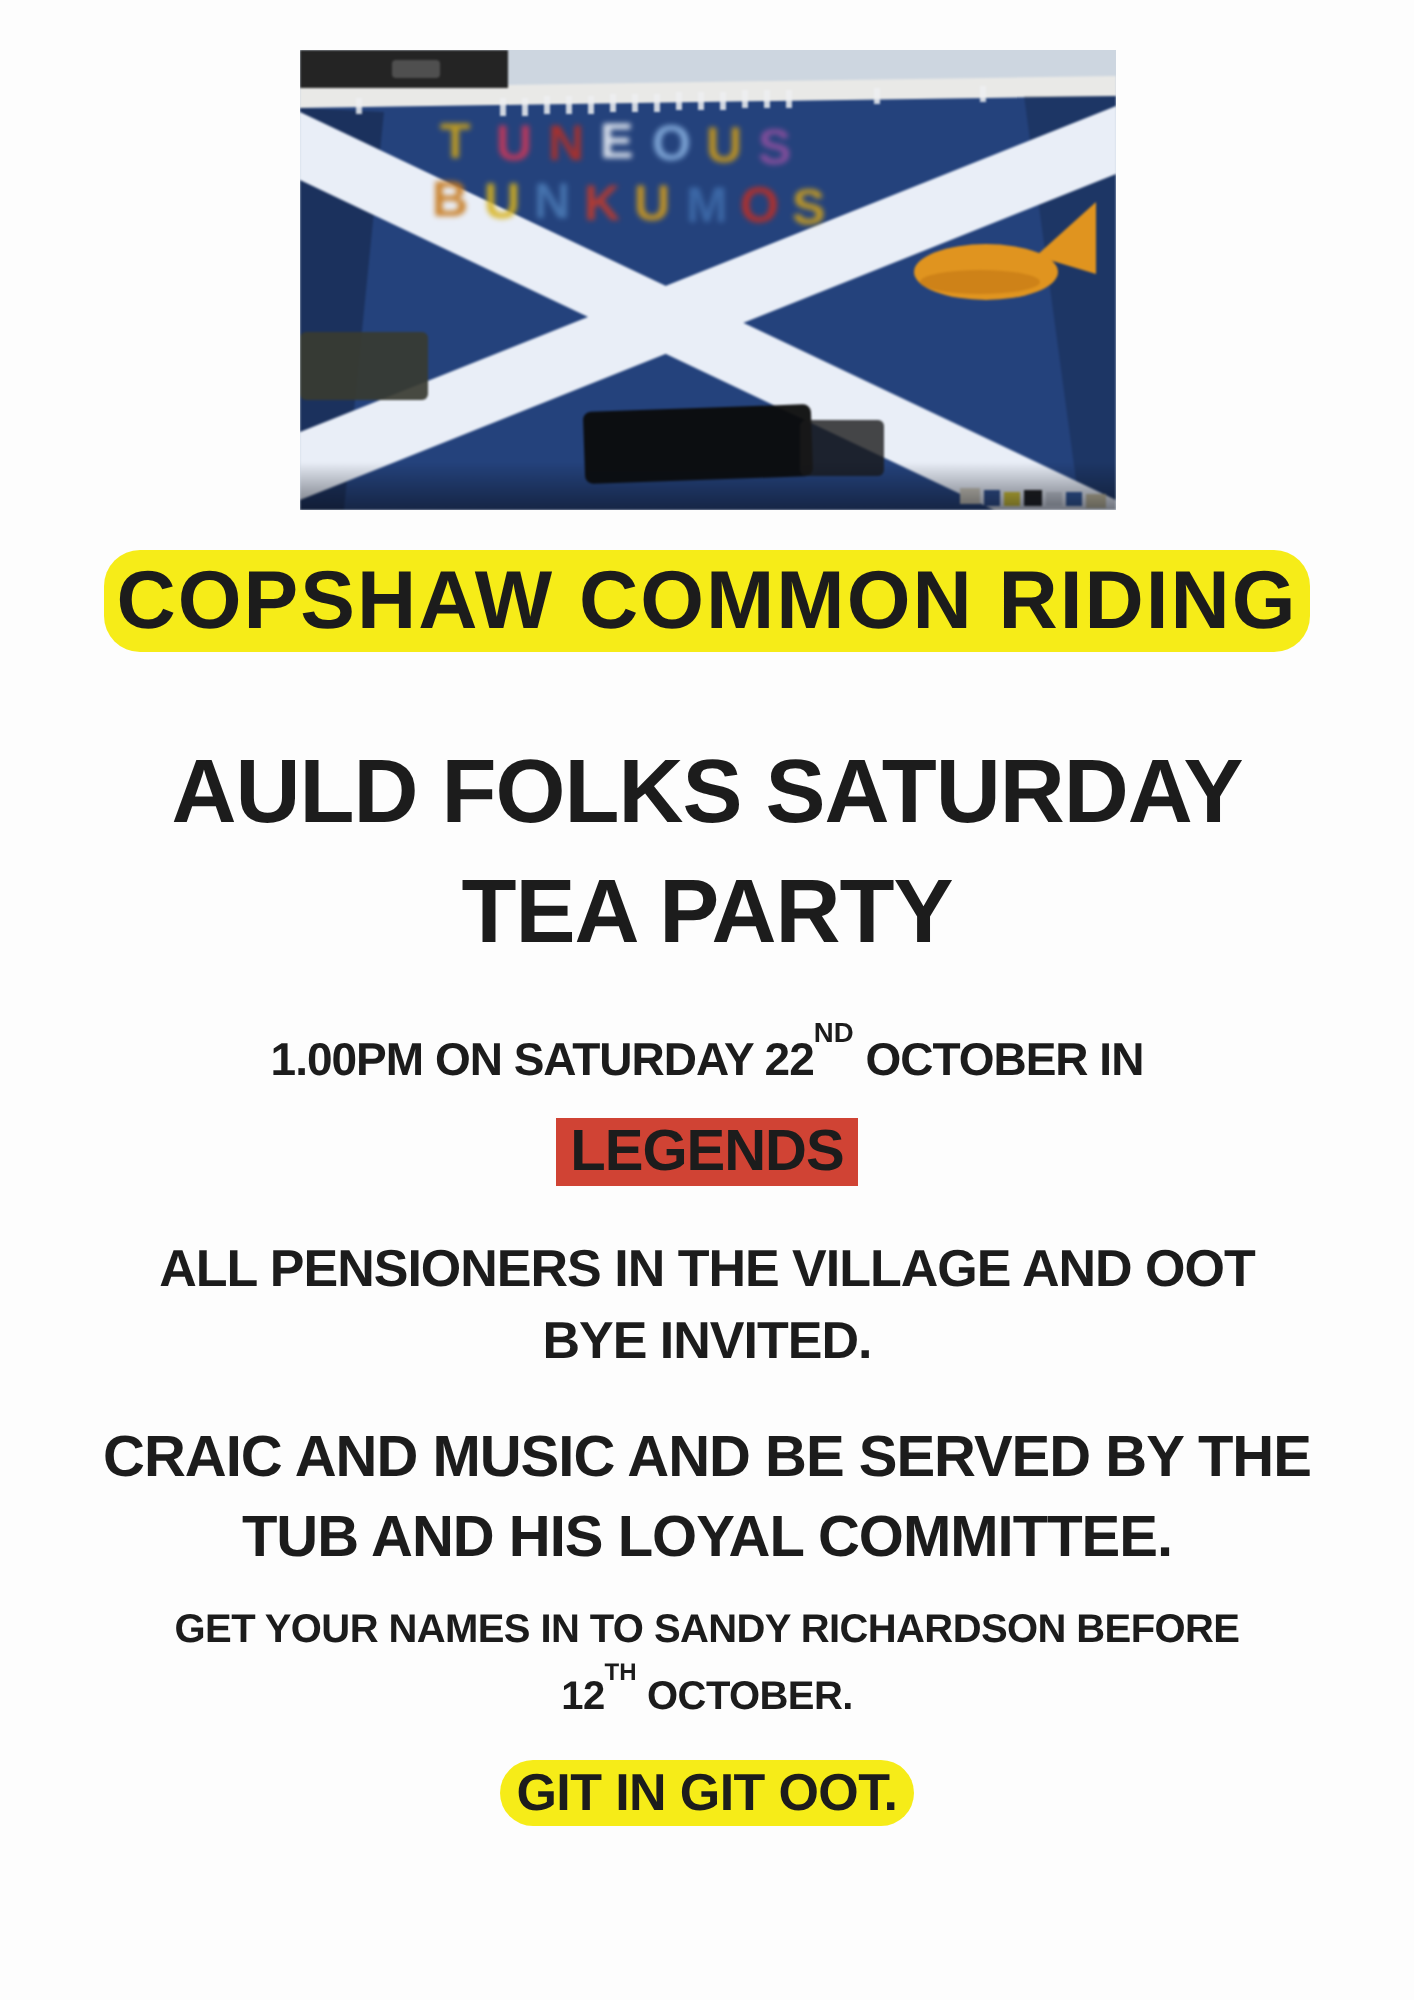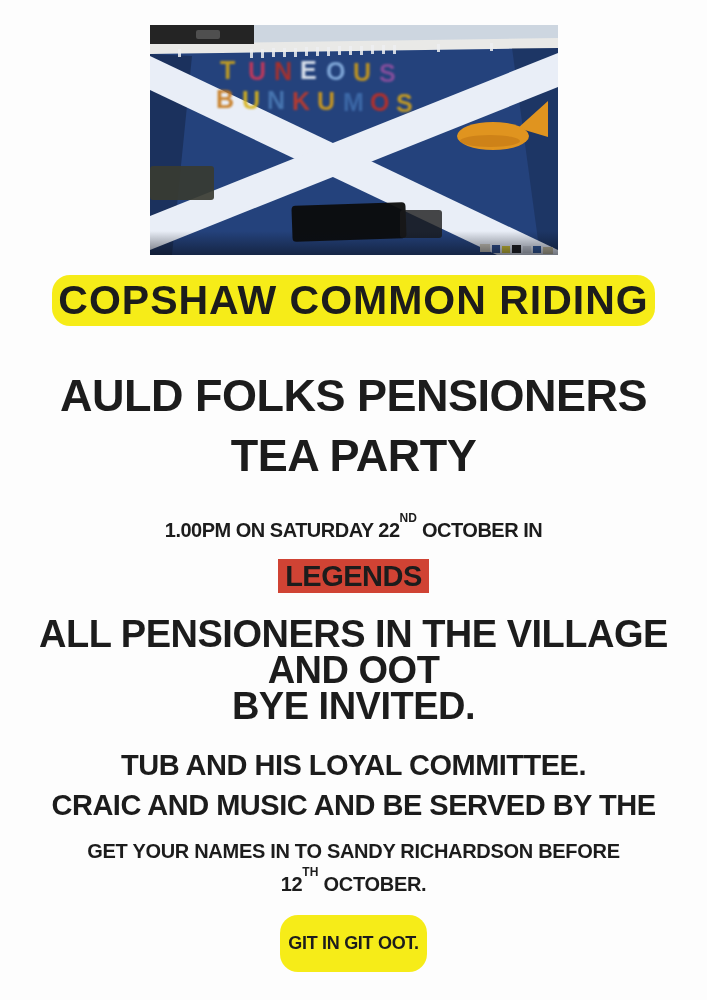--- a/index.html
+++ b/index.html
@@ -51,54 +51,54 @@
     padding:3px 6px;
     white-space:nowrap;
   }
   .heading{
     margin:40px 0 0;
     font-size:45px;font-weight:bold;
     line-height:60px;letter-spacing:-0.5px;
   }
   .when{
     margin:22px 0 0;
-    font-size:20px;font-weight:bold;
+    font-size:23px;font-weight:bold;
     line-height:34px;letter-spacing:-0.5px;
   }
   sup.ord{
     font-size:0.6em;
     position:relative;top:-0.55em;
     letter-spacing:0;
   }
   .venue-wrap{margin-top:12px;}
   .venue{
     font-size:29px;font-weight:bold;
     line-height:30px;letter-spacing:-0.5px;
     padding:2px 7px;
   }
   .invite{
     margin:23px 0 0;
-    font-size:38px;font-weight:bold;
+    font-size:26px;font-weight:bold;
     line-height:36px;letter-spacing:-0.5px;
   }
   .details{
     margin:21px 0 0;
     font-size:29px;font-weight:bold;
     line-height:40px;letter-spacing:-0.5px;
   }
   .rsvp{
     margin:12px 0 0;
     font-size:20px;font-weight:bold;
     line-height:28px;letter-spacing:-0.3px;
   }
   .git-wrap{margin-top:18px;}
   .git{
-    font-size:18px;font-weight:bold;
+    font-size:26px;font-weight:bold;
     line-height:27px;letter-spacing:-0.3px;
-    padding:15px 8px;
+    padding:3px 8px;
   }
 </style>
 </head>
 <body>
 
 <div class="page">
 
   <div class="photo">
     <svg viewBox="0 0 408 230" aria-hidden="true">
       <defs>
@@ -193,38 +193,38 @@
         <rect x="0" y="206" width="408" height="24" fill="url(#bshade)"></rect>
       </g>
     </svg>
   </div>
 
   <div class="titlebar-wrap">
     <span class="hl-yellow title">COPSHAW COMMON RIDING</span>
   </div>
 
   <div class="heading">
-    <div>AULD FOLKS PENSIONERS</div>
+    <div>AULD FOLKS SATURDAY</div>
     <div>TEA PARTY</div>
   </div>
 
   <p class="when"><span>1.00PM ON SATURDAY 22</span><sup class="ord">ND</sup><span> OCTOBER IN</span></p>
 
   <div class="venue-wrap">
     <span class="hl-red venue">LEGENDS</span>
   </div>
 
   <p class="invite">
     <span style="display:block">ALL PENSIONERS IN THE VILLAGE AND OOT</span>
     <span style="display:block">BYE INVITED.</span>
   </p>
 
   <p class="details">
+    <span style="display:block">CRAIC AND MUSIC AND BE SERVED BY THE</span>
     <span style="display:block">TUB AND HIS LOYAL COMMITTEE.</span>
-    <span style="display:block">CRAIC AND MUSIC AND BE SERVED BY THE</span>
   </p>
 
   <p class="rsvp">
     <span style="display:block">GET YOUR NAMES IN TO SANDY RICHARDSON BEFORE</span>
     <span style="display:block"><span>12</span><sup class="ord">TH</sup><span> OCTOBER.</span></span>
   </p>
 
   <div class="git-wrap">
     <span class="hl-yellow git">GIT IN GIT OOT.</span>
   </div>

